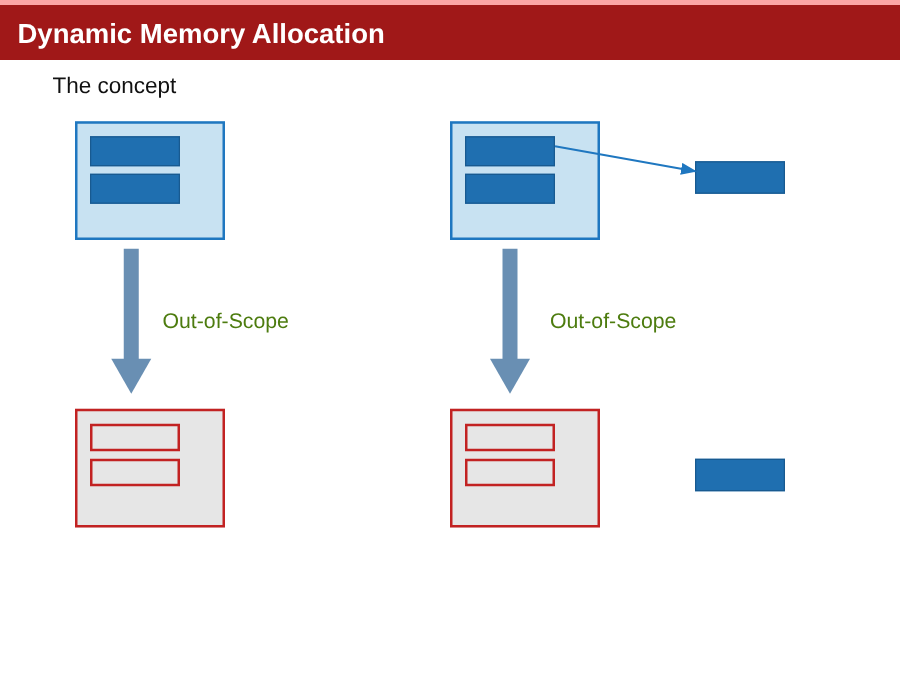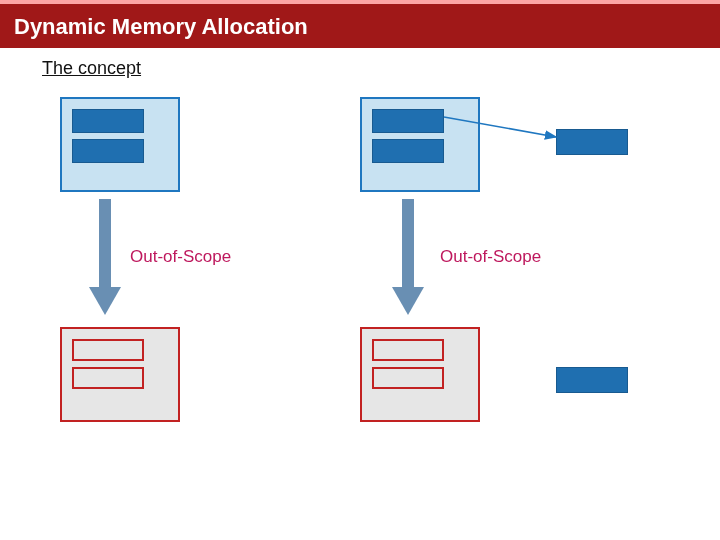--- a/index.html
+++ b/index.html
@@ -17,21 +17,20 @@
     color: #fff;
     font-weight: bold;
     font-size: 22px;
     padding: 10px 14px 8px 14px;
     border-top: 4px solid #fca5a5;
   }
   .subtitle {
     font-size: 18px;
     color: #111;
     padding: 10px 0 0 42px;
-    text-decoration: underline;
   }
   .canvas {
     position: relative;
     width: 720px;
     height: 480px;
   }
   .box {
     position: absolute;
     border: 2px solid;
   }
@@ -49,21 +48,21 @@
     border: 1px solid #185A90;
   }
   .empty-cell {
     position: absolute;
     background: transparent;
     border: 2px solid #C22222;
   }
   .label {
     position: absolute;
     font-size: 17px;
-    color: #be185d;
+    color: #4d7c0f;
   }
   svg.arrow {
     position: absolute;
     overflow: visible;
   }
 </style>
 </head>
 <body>
 
 <div class="title-bar">Dynamic Memory Allocation</div>

